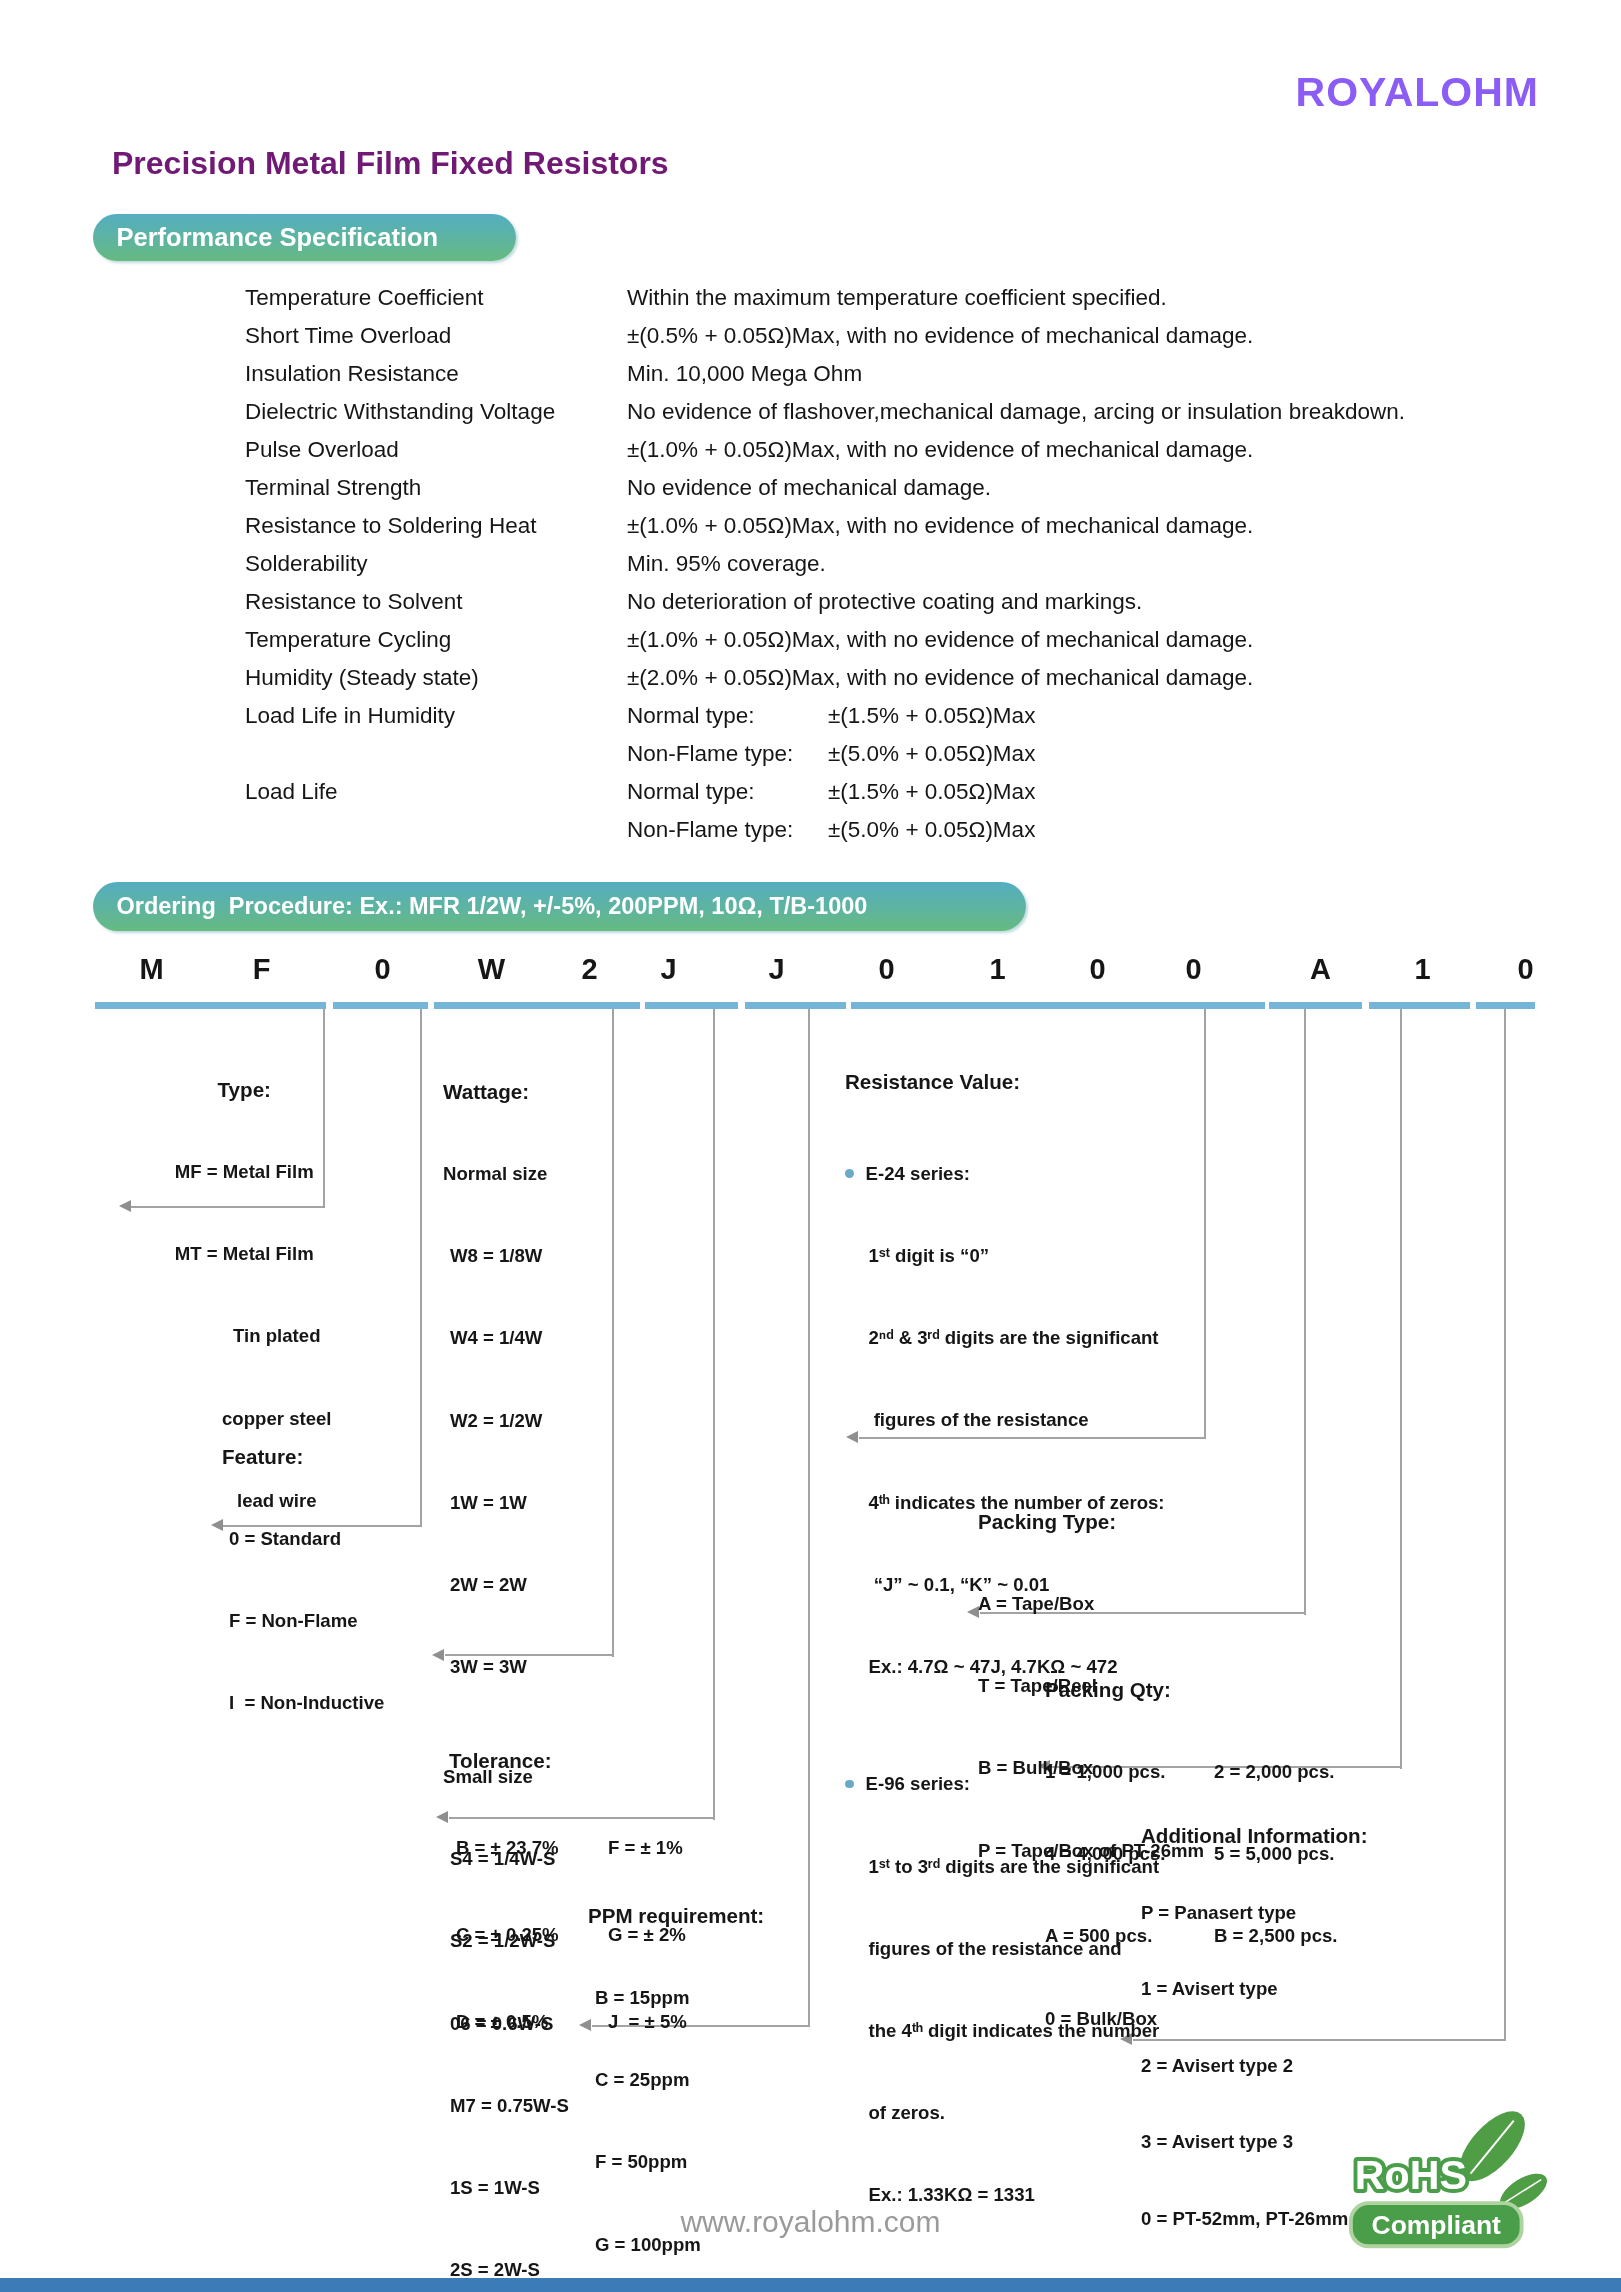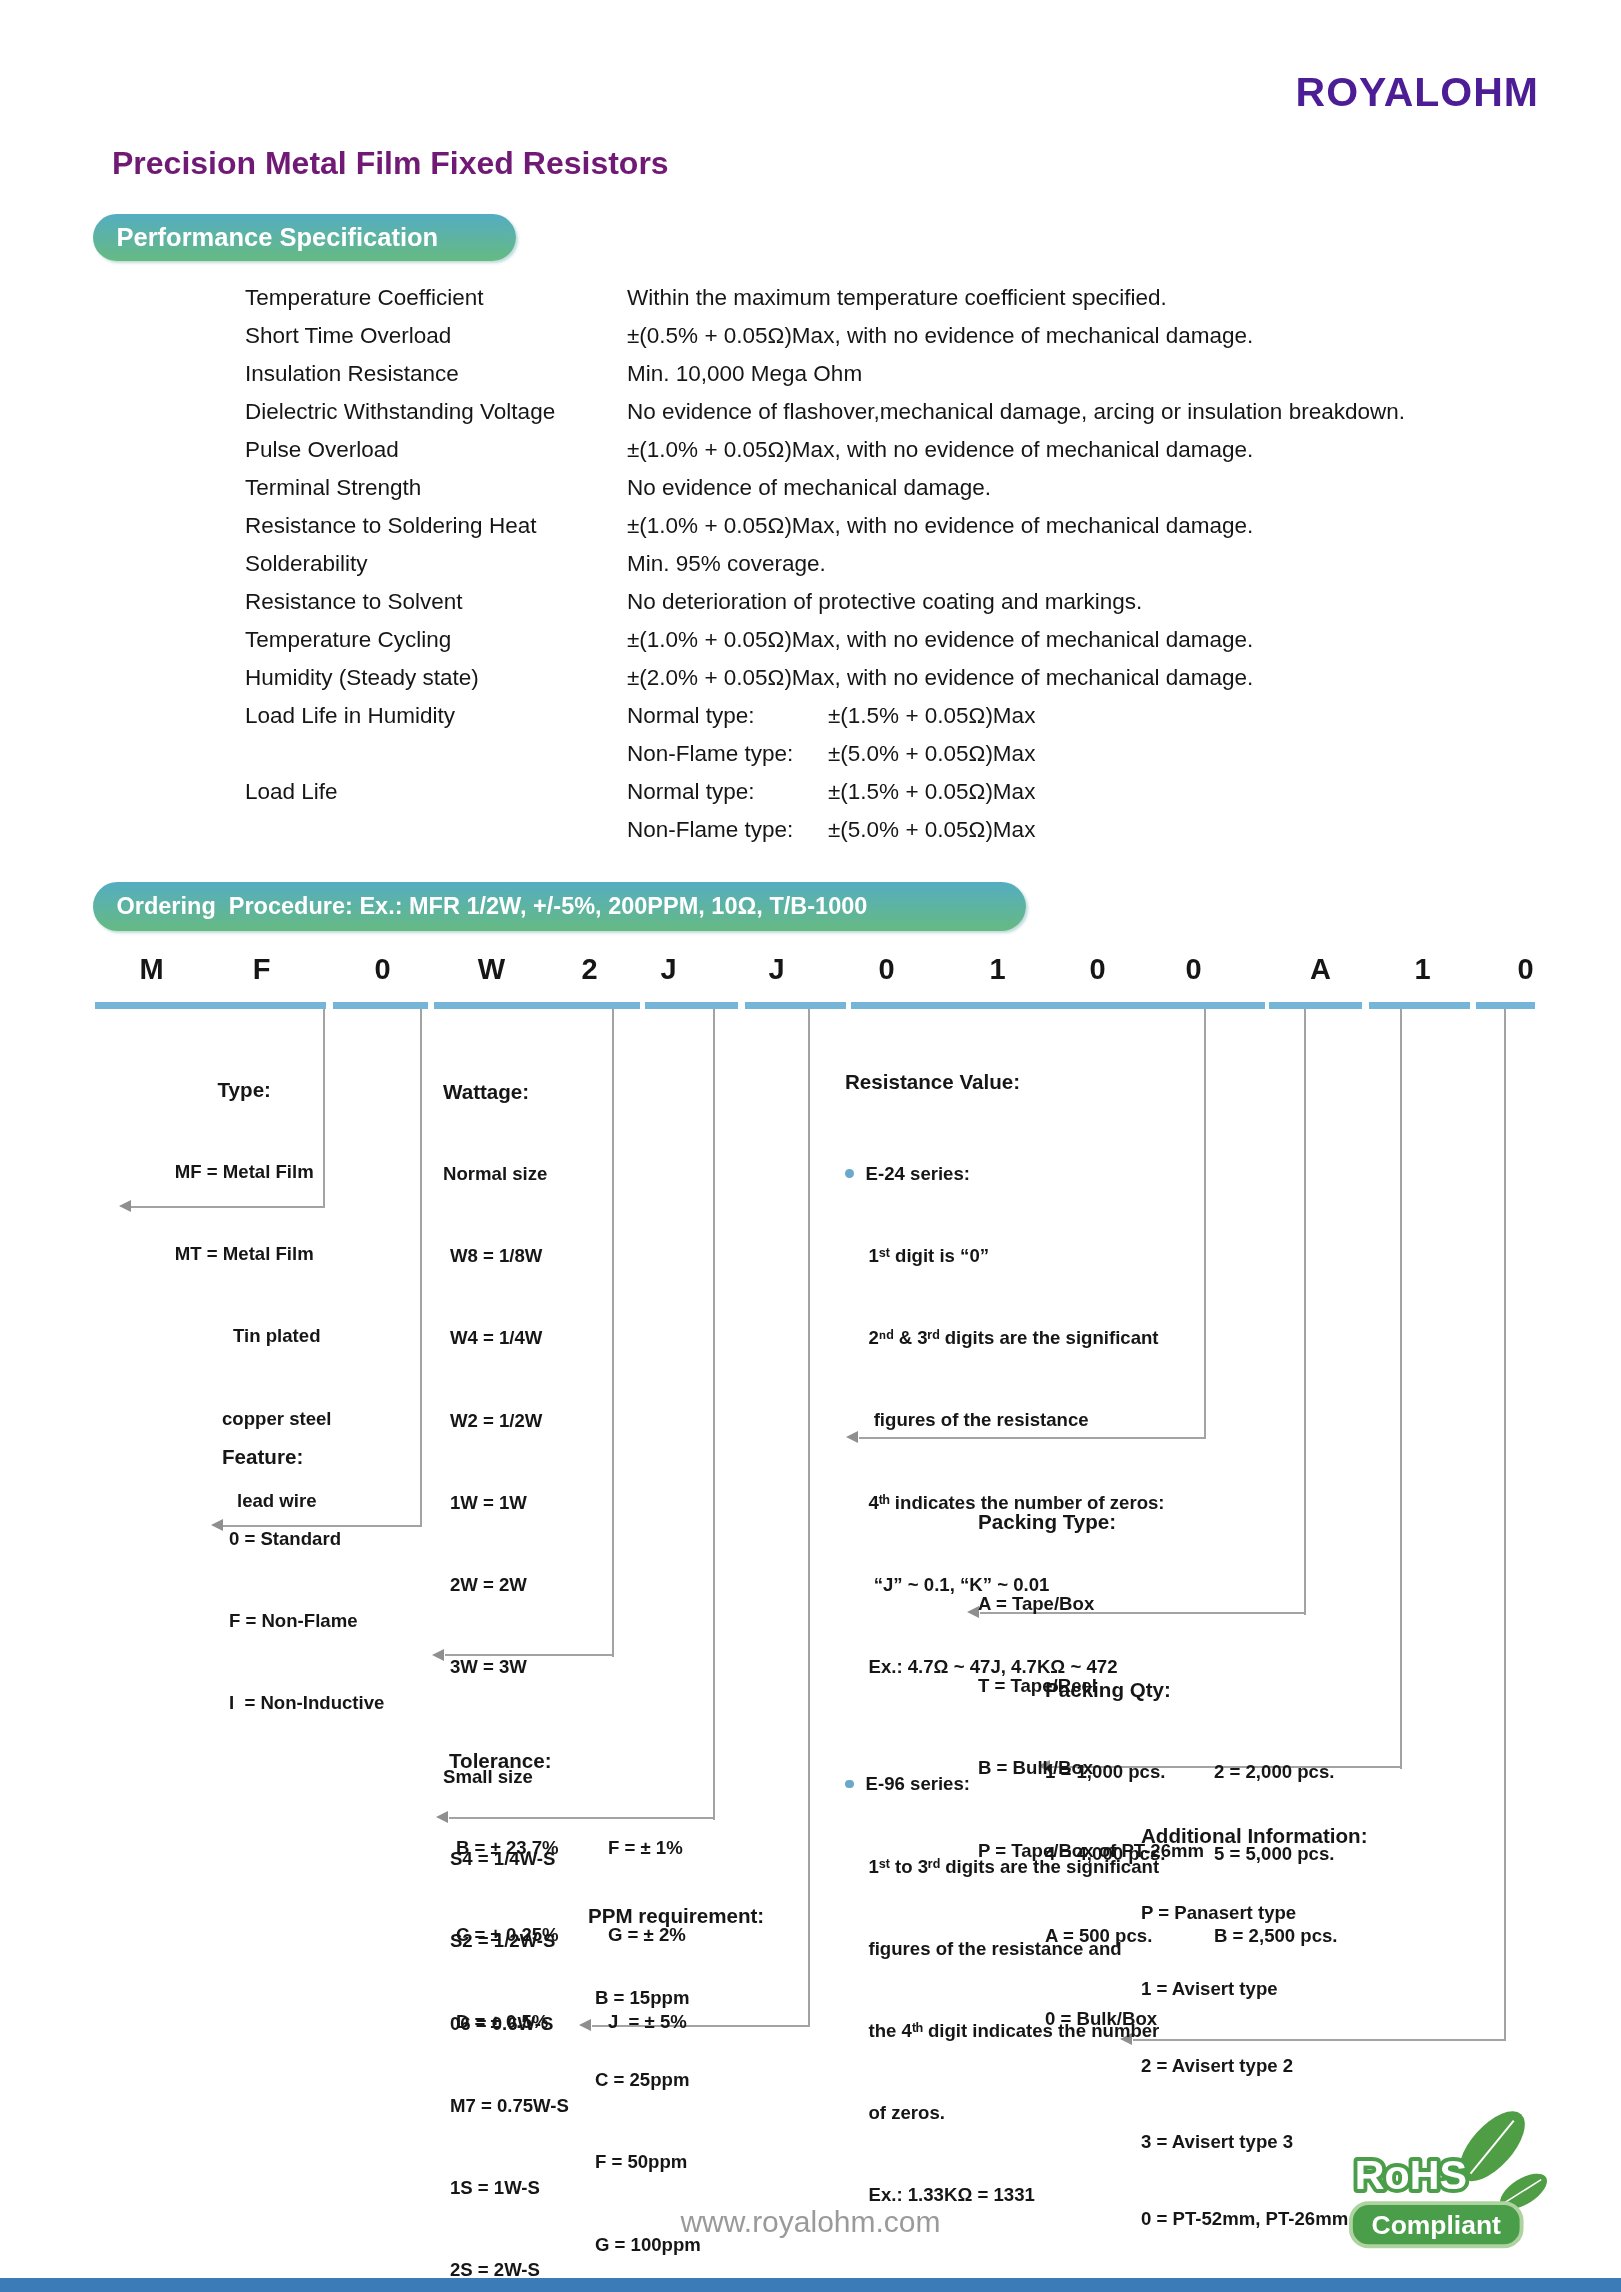--- a/index.html
+++ b/index.html
@@ -1,19 +1,19 @@
 <!DOCTYPE html>
 <html><head>
 <meta charset="utf-8">
 <style>
   html,body{margin:0;padding:0;background:#e8e8e8;}
   .page{position:relative;width:1621px;height:2293px;background:#ffffff;margin:0 auto;
         font-family:"Liberation Sans","DejaVu Sans",sans-serif;color:#161616;overflow:hidden;}
   .abs{position:absolute;}
-  .brand{font-size:41px;font-weight:bold;color:#4c1d95;letter-spacing:1px;}
+  .brand{font-size:41px;font-weight:bold;color:#8b5cf6;letter-spacing:1px;}
   .doc-title{font-size:32px;font-weight:bold;color:#701a75;}
   .pill{background:linear-gradient(180deg,#54adc2,#66ba81);color:#fff;font-weight:bold;
         border-radius:25.5px;display:flex;align-items:center;padding:0 23.5px;white-space:pre;
         box-shadow:2px 2px 2.9px rgba(70,150,160,.35);}
   .spec{font-size:22.5px;}
   .spec-row{display:flex;height:38px;align-items:flex-start;}
   .spec-label{width:382px;flex:none;}
   .spec-type{width:201px;flex:none;}
   .dg{font-weight:bold;font-size:18.6px;line-height:27.4px;white-space:pre;}
   .dg .title{font-size:20.6px;}

